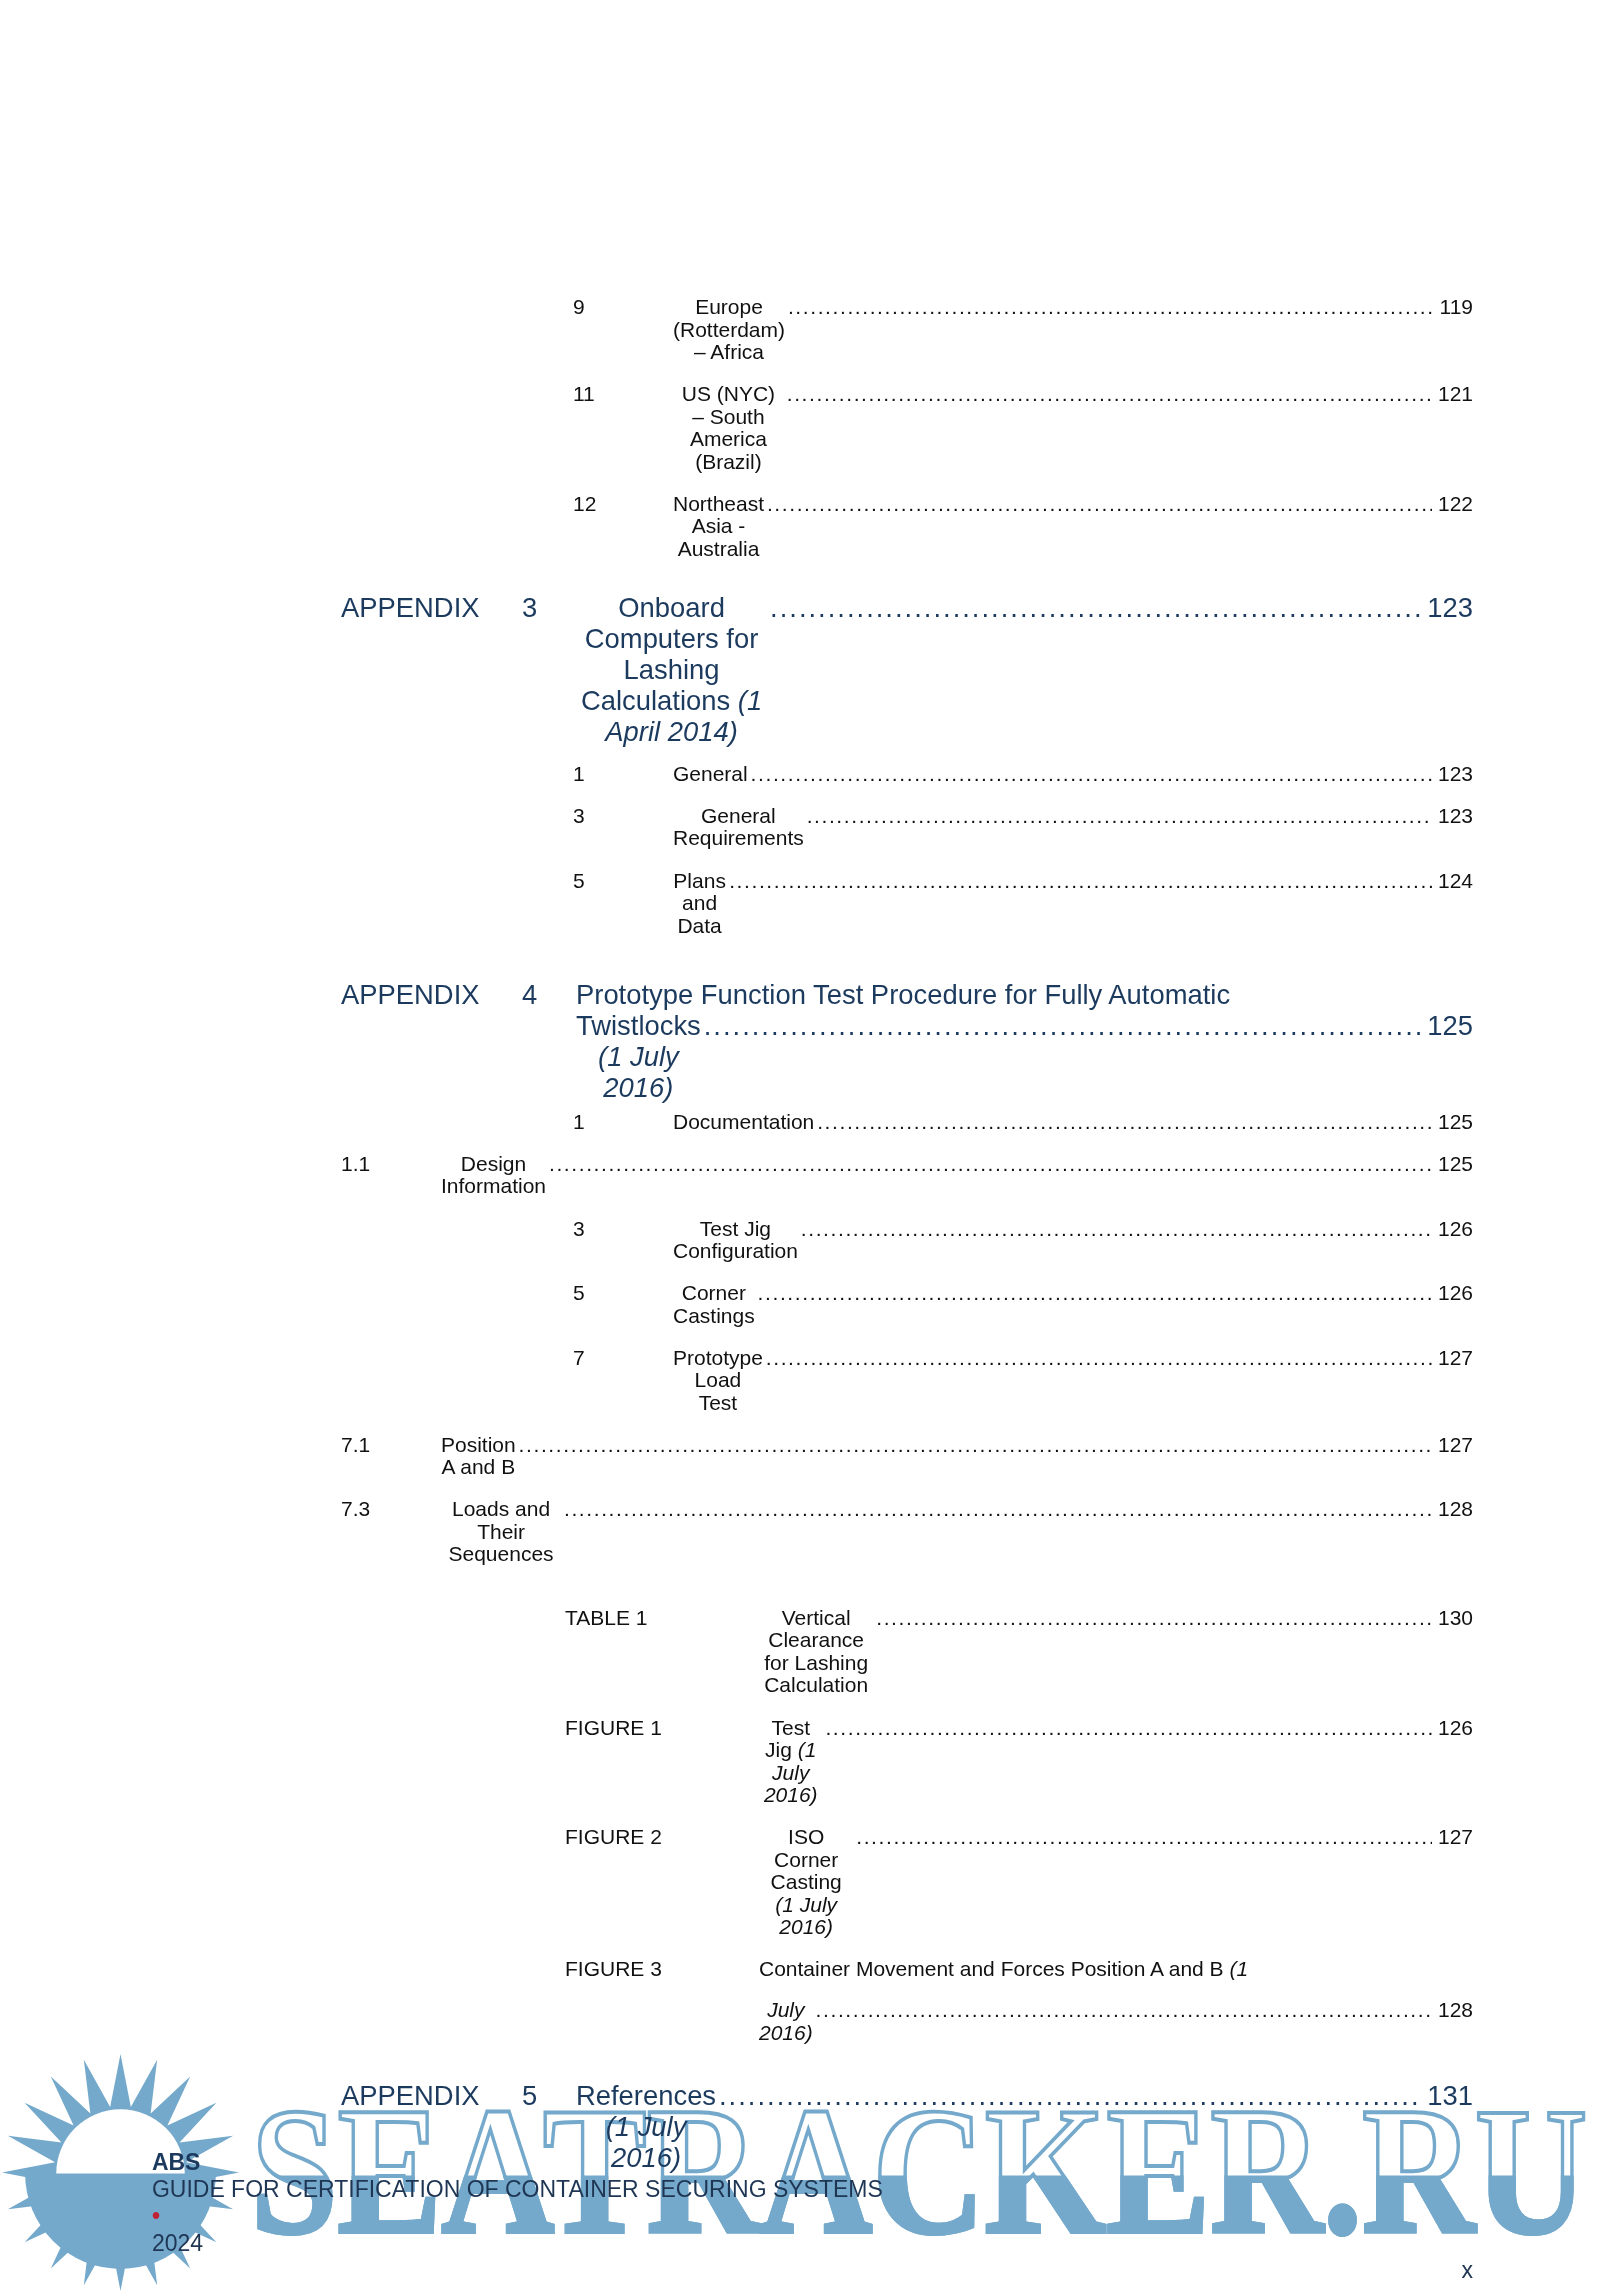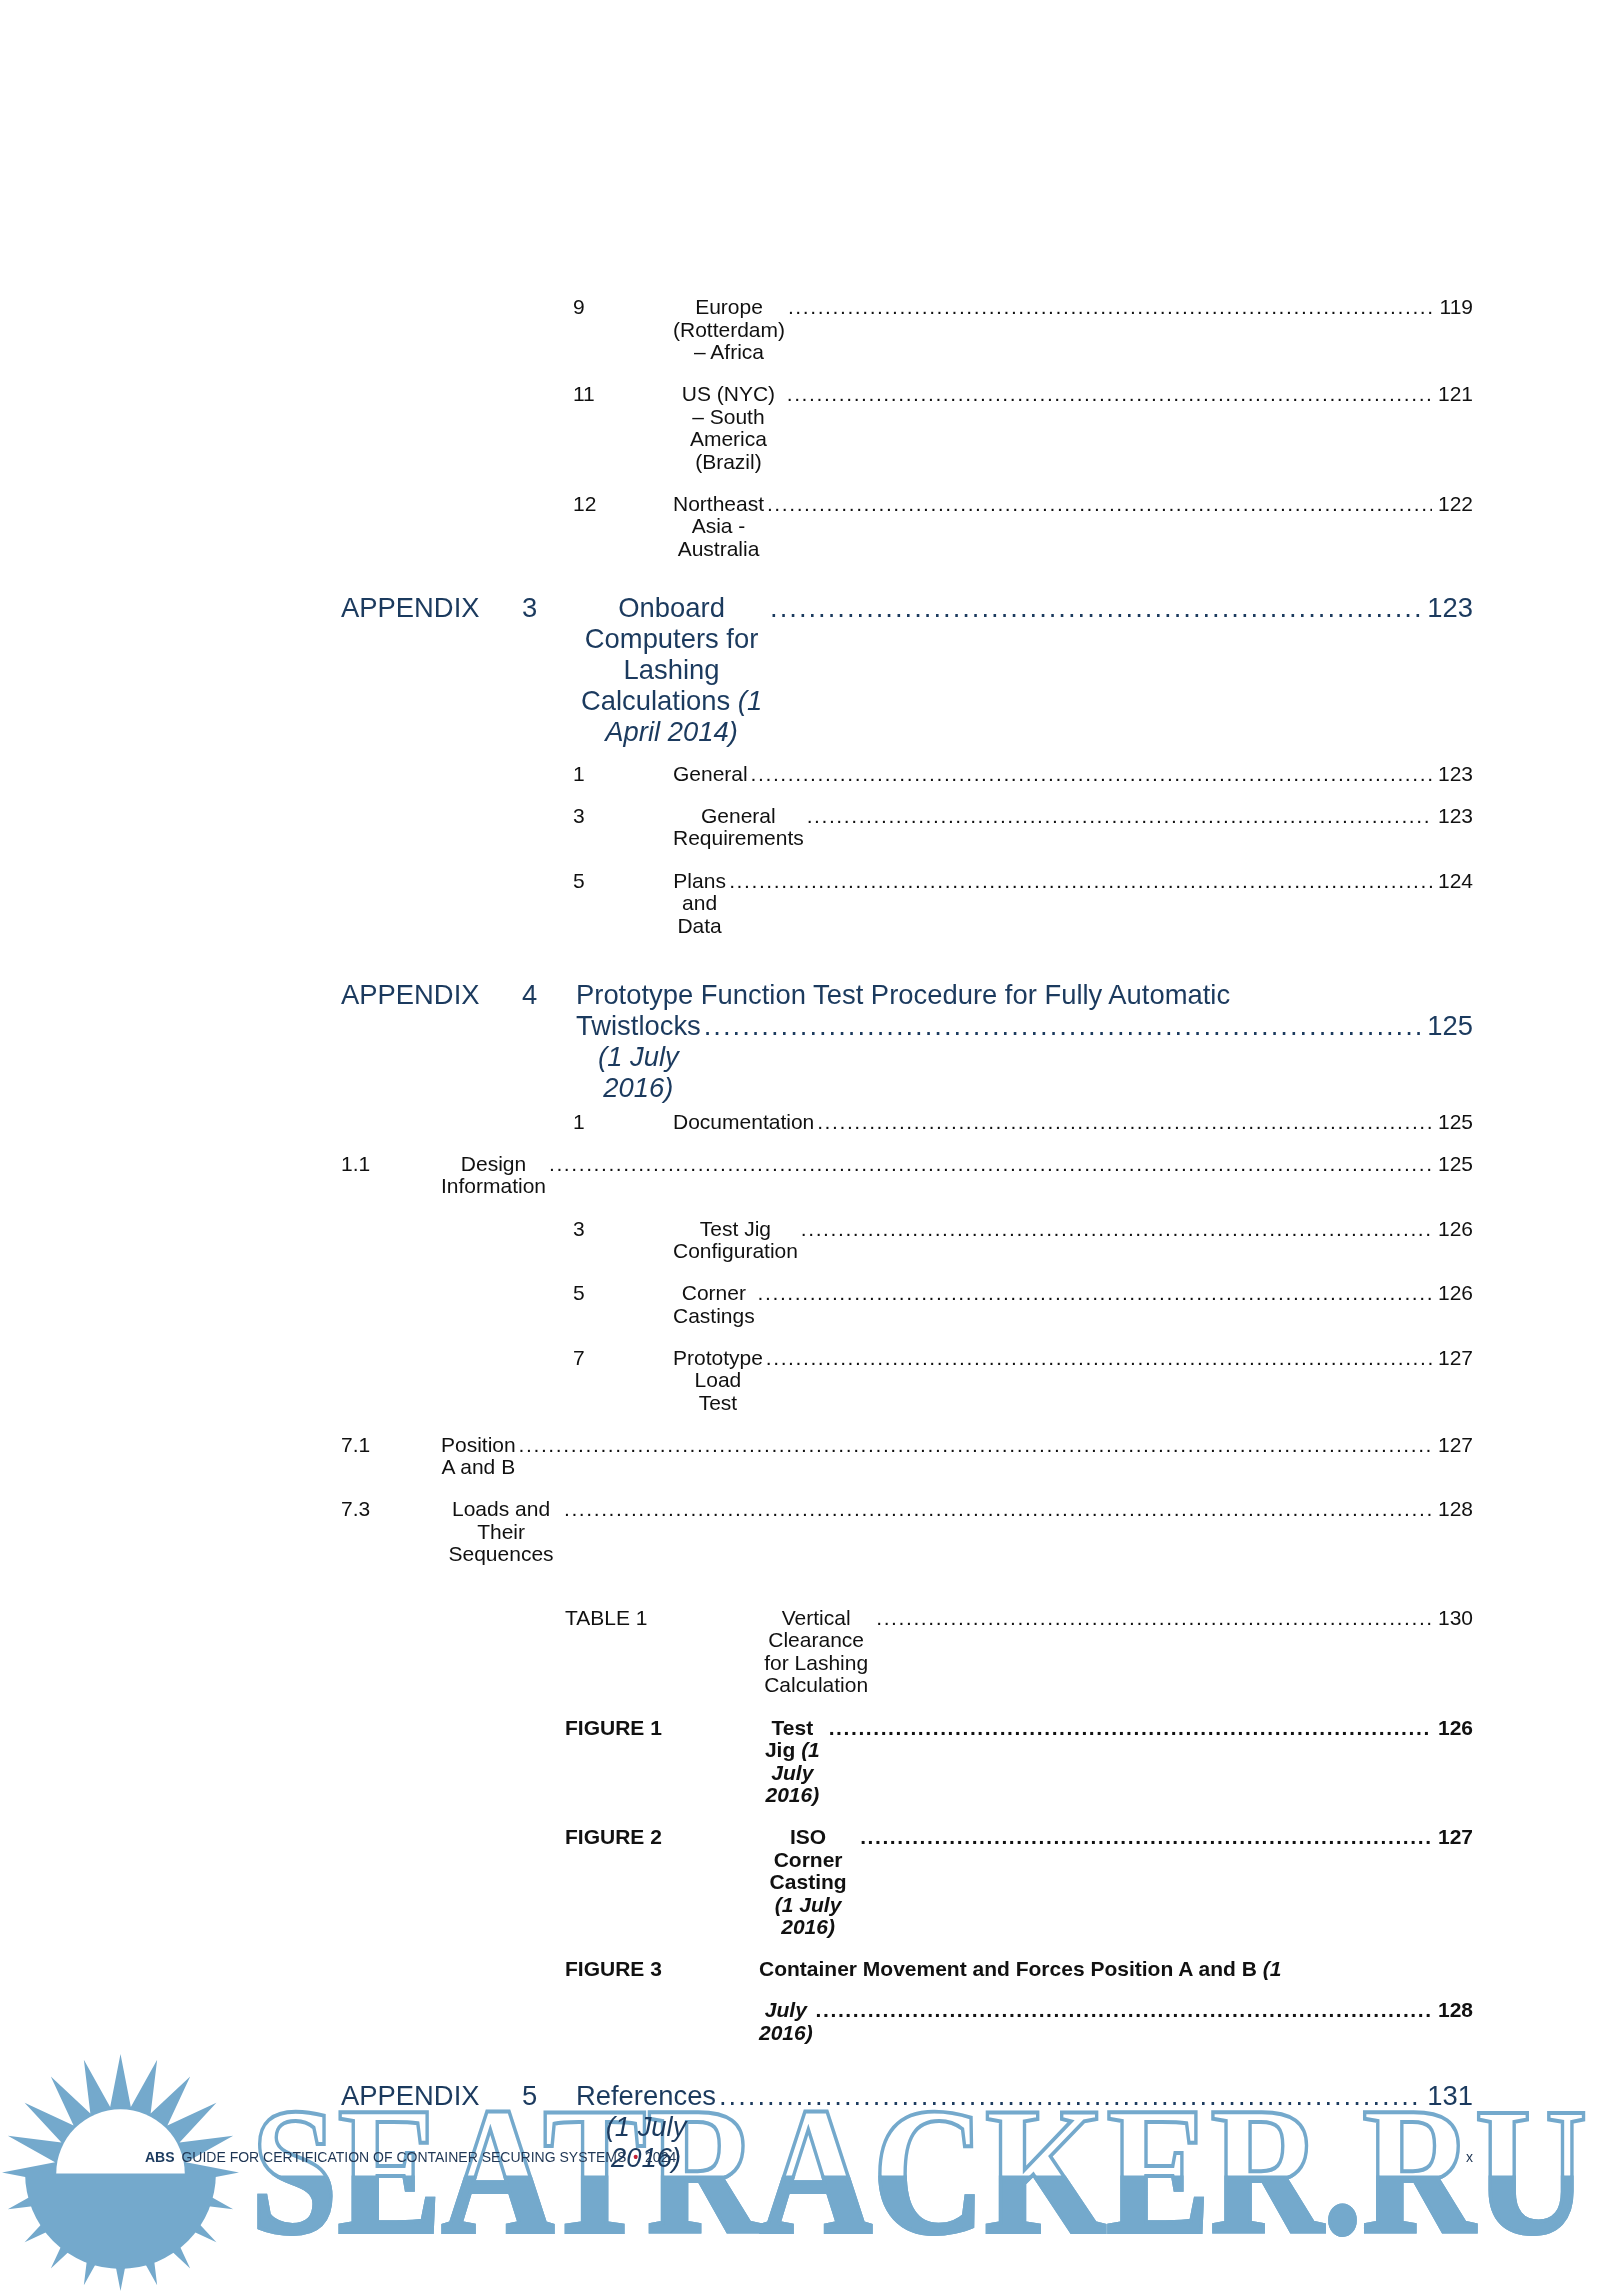--- a/index.html
+++ b/index.html
@@ -16,21 +16,21 @@
   .toc {
     position:absolute;
     left:341px; top:296px;
     width:1132px;
     z-index:2;
   }
   .toc-section { }
   .s1 { margin-top:32px; }
   .s2 { margin-top:42px; }
   .s3 { margin-top:41px; }
-  .s4 { margin-top:16px;font-weight:bold; }
+  .s4 { margin-top:16px; }
   .s5 { margin-top:36px; }
 
   
   .app-row {
     display:flex;
     font-size:27.4px;
     font-weight:normal;
     color:#1b3a5e;
     line-height:31px;
     margin-bottom:15.7px;
@@ -81,23 +81,24 @@
   .app-row .leader::after { letter-spacing:2px; }
   .pg { padding-left:5.9px; }
   i { font-style:italic; }
 
   
   .footer {
     position:absolute;
     left:145px; right:148px; top:2149px;
     display:flex;
     align-items:baseline;
-    font-size:14px;
+    font-size:23px;
     color:#1e3553;
     z-index:3;
+    flex-direction:column;
   }
   .footer .brand { font-weight:bold; color:#1b3a5e; margin-right:6.9px; }
   .footer .bullet { color:#c22035; margin:0 6.9px; font-weight:bold; }
   .footer .pagenum { margin-left:auto; }
 
   
   .watermark-svg {
     position:absolute;
     left:245px; top:2103px;
     z-index:1;

